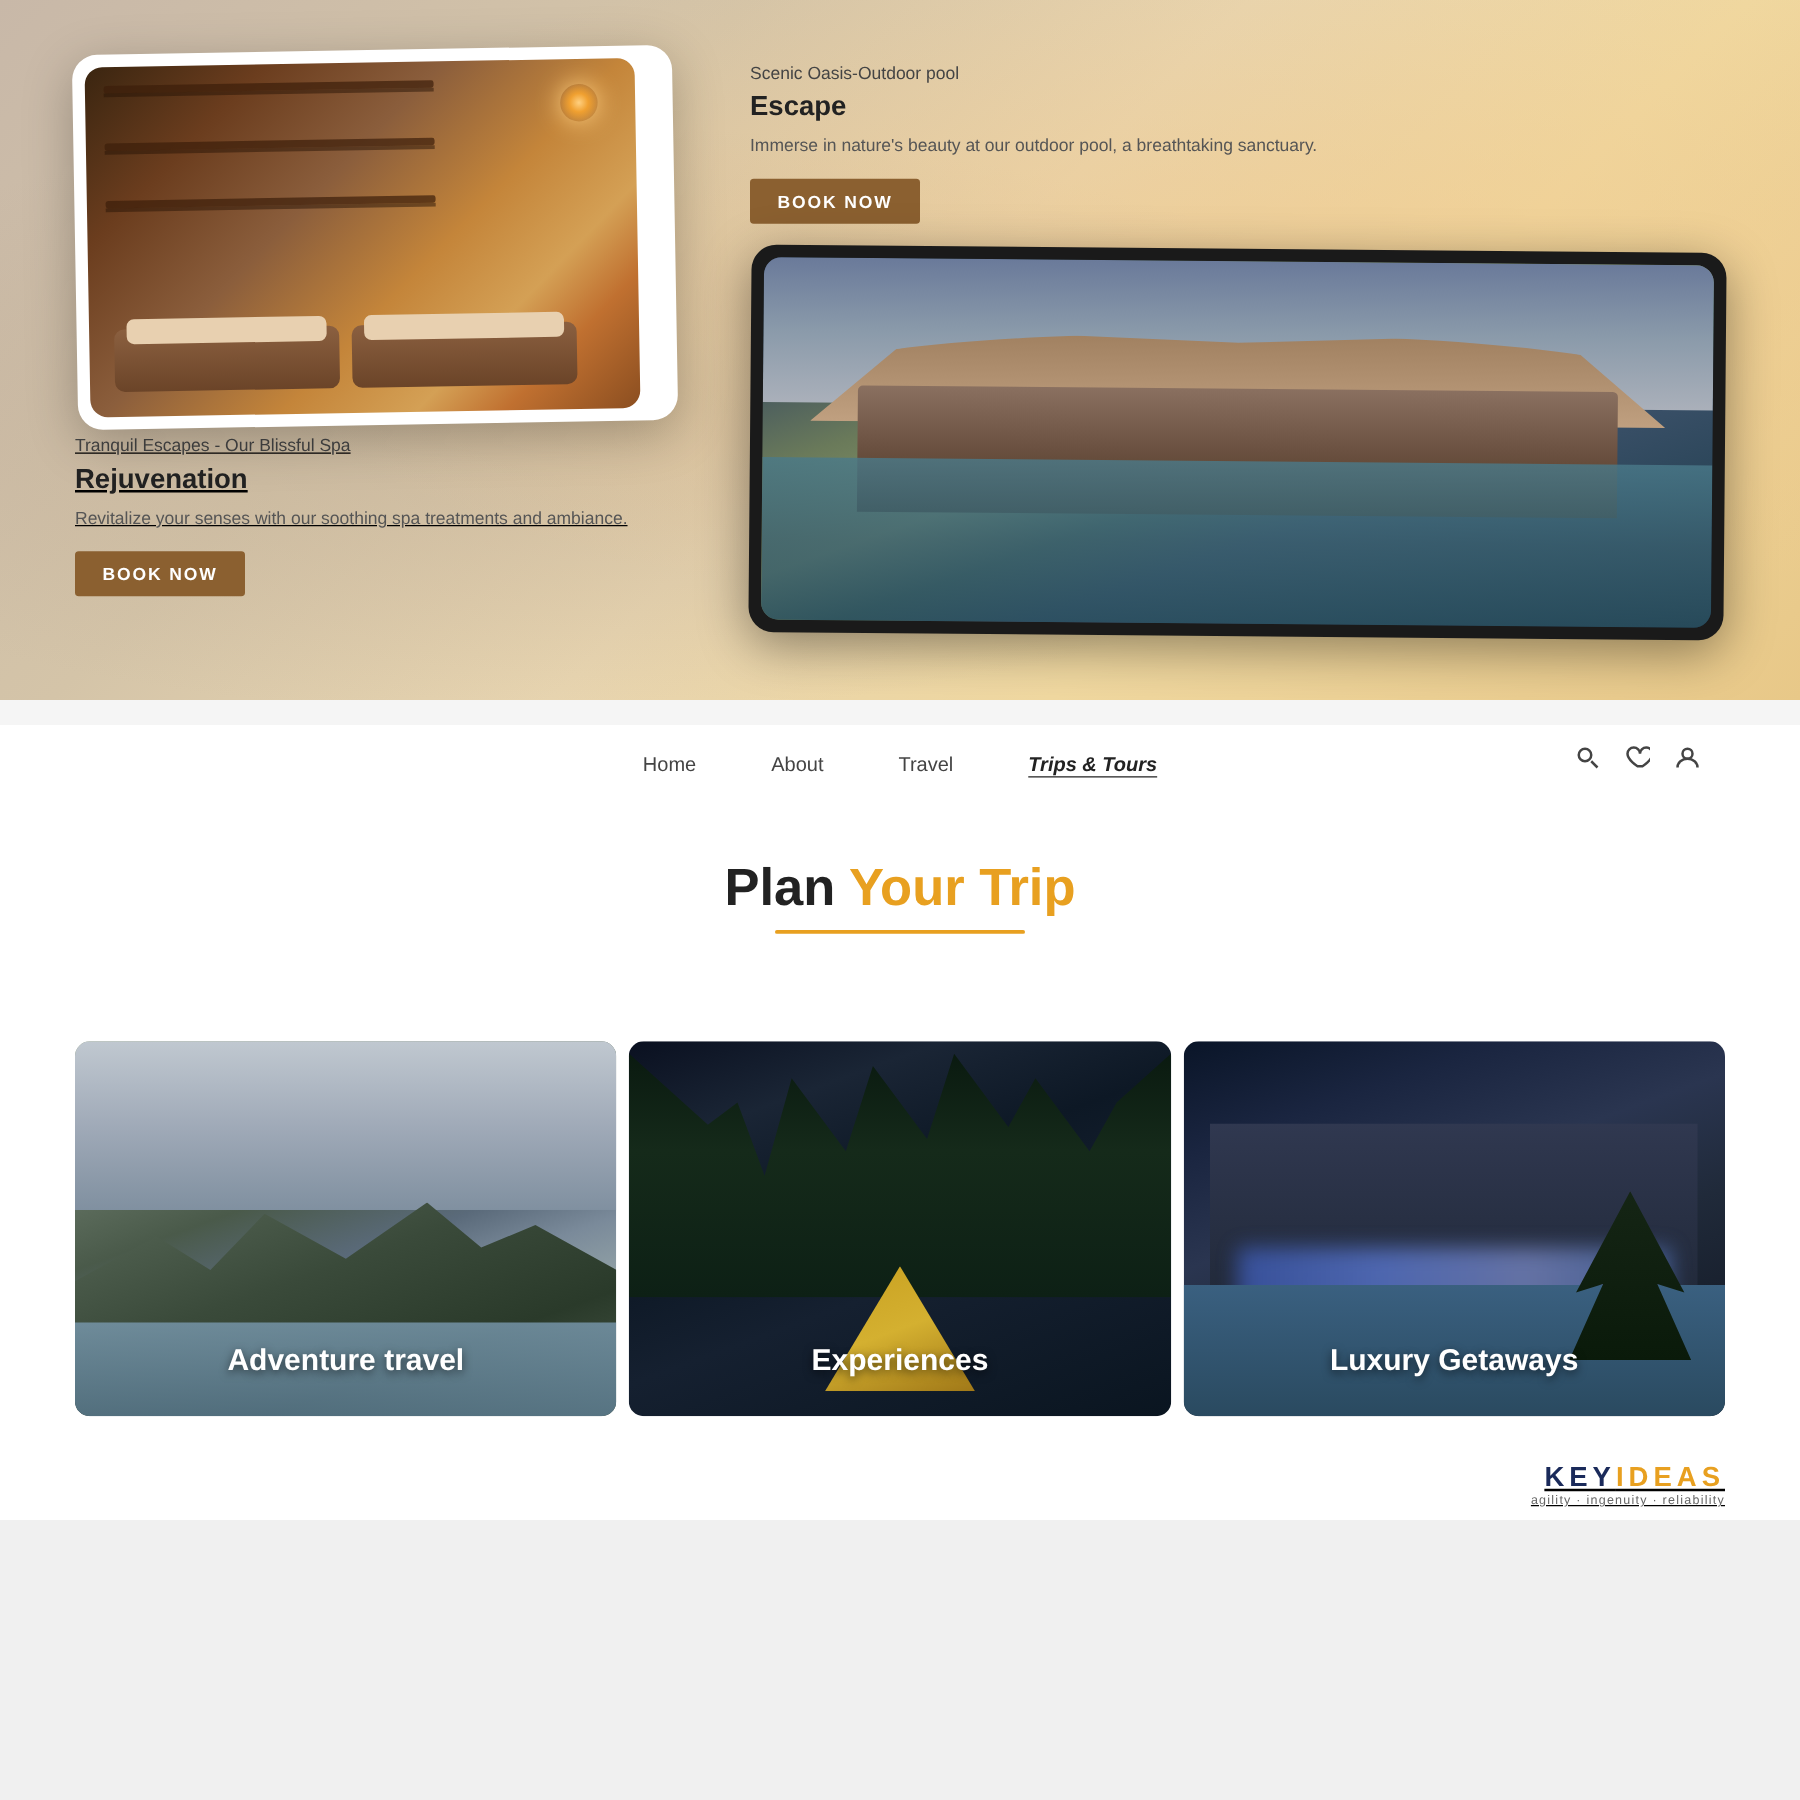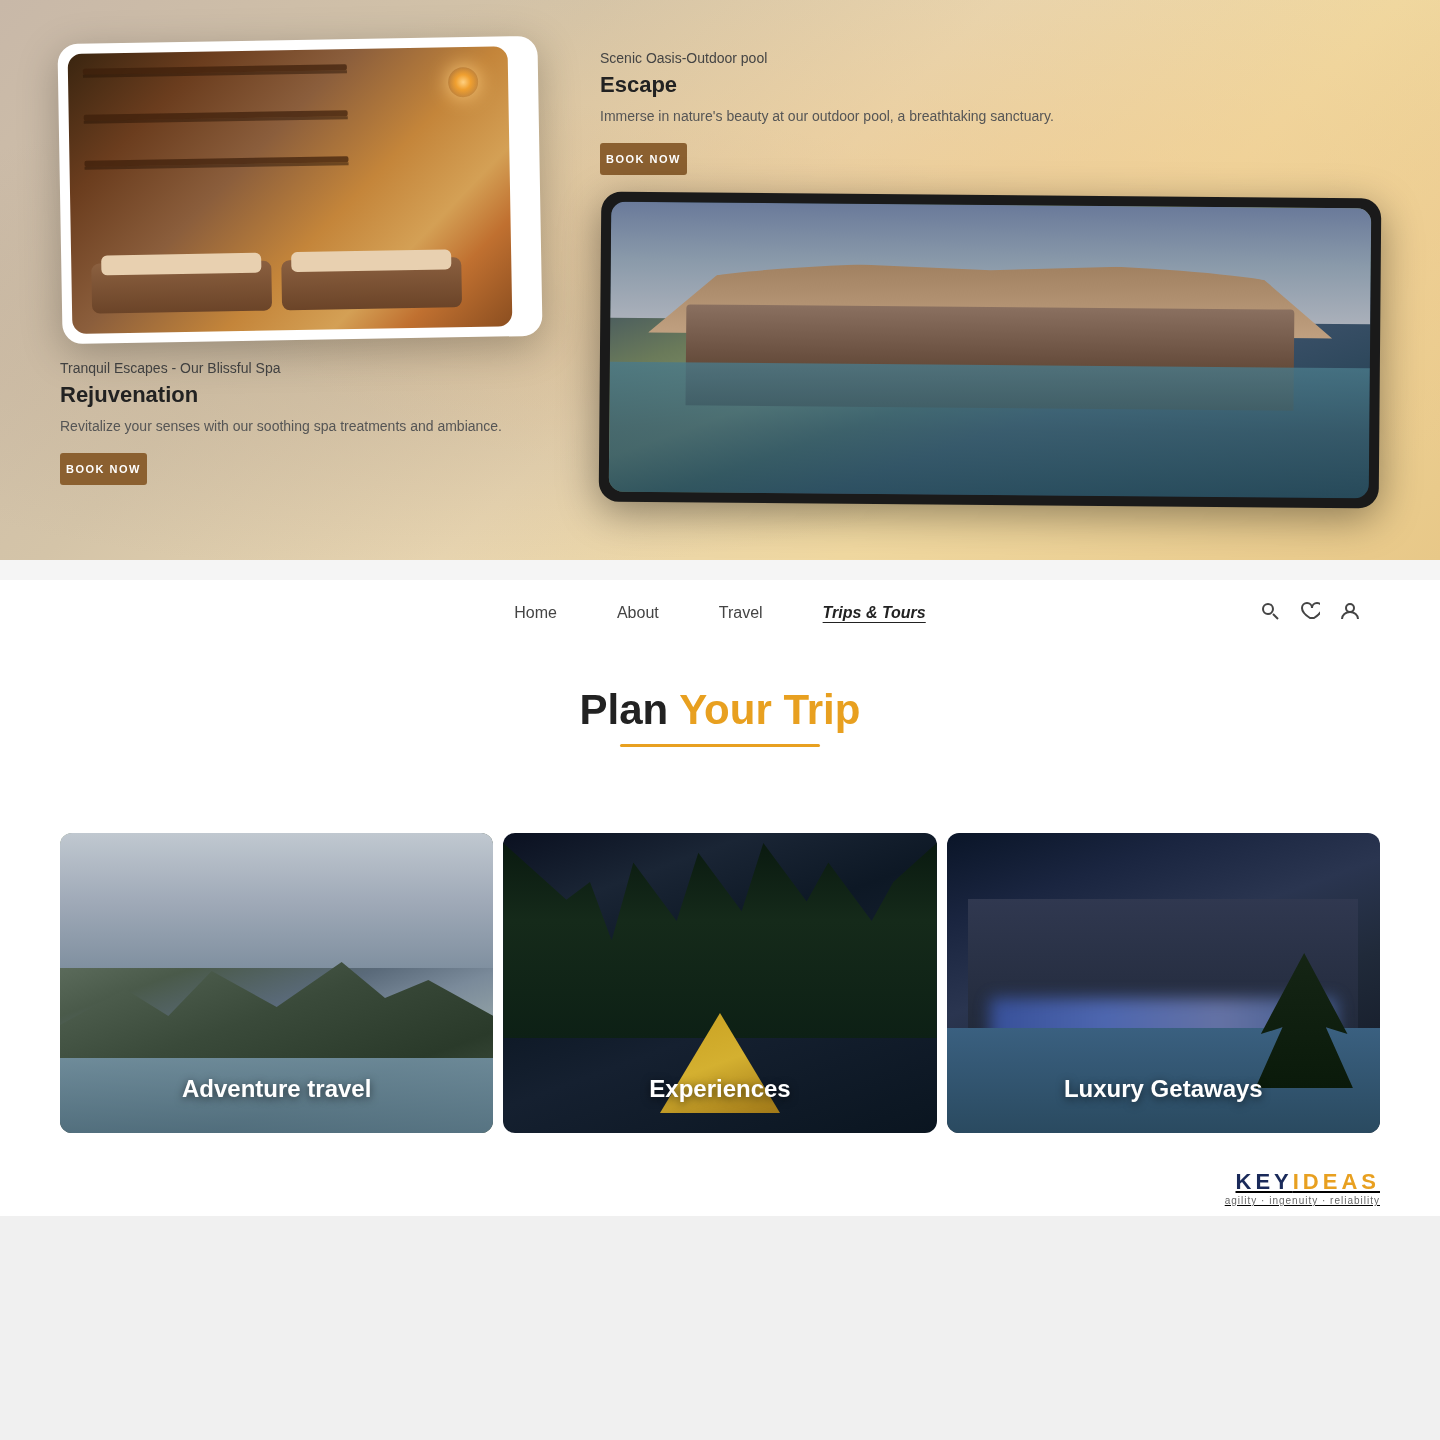--- a/index.html
+++ b/index.html
@@ -120,21 +120,22 @@
       content: '';
       position: absolute;
       top: -8px; left: 10px;
       width: 160px;
       height: 20px;
       background: #e8d0b0;
       border-radius: 6px;
     }
 
     .card-text {
-      margin-top: 20px;
+      margin-top: 8px;
+      text-decoration: underline;
     }
 
     .card-subtitle {
       font-family: Arial, sans-serif;
       font-size: 14px;
       color: #444;
       margin-bottom: 6px;
     }
 
     .card-title {
@@ -150,23 +151,23 @@
       font-size: 14px;
       color: #555;
       line-height: 1.5;
       margin-bottom: 16px;
     }
 
     .book-btn {
       background: #8b6030;
       color: #fff;
       border: none;
-      padding: 10px 6px;
-      font-family: Arial, sans-serif;
-      font-size: 11px;
+      padding: 10px 22px;
+      font-family: Arial, sans-serif;
+      font-size: 14px;
       font-weight: 700;
       letter-spacing: 1.5px;
       cursor: pointer;
       border-radius: 3px;
       text-transform: uppercase;
     }
 
     
     .right-card {
       position: relative;
@@ -243,21 +244,21 @@
     
     .bottom-section {
       width: 1440px;
       background: #fff;
       padding: 0;
     }
 
     
     .nav-bar {
       display: flex;
-      align-items: center;
+      align-items: flex-end;
       justify-content: center;
       padding: 24px 40px;
       gap: 60px;
       border-bottom: none;
       position: relative;
     }
 
     .nav-link {
       font-family: Arial, sans-serif;
       font-size: 16px;

